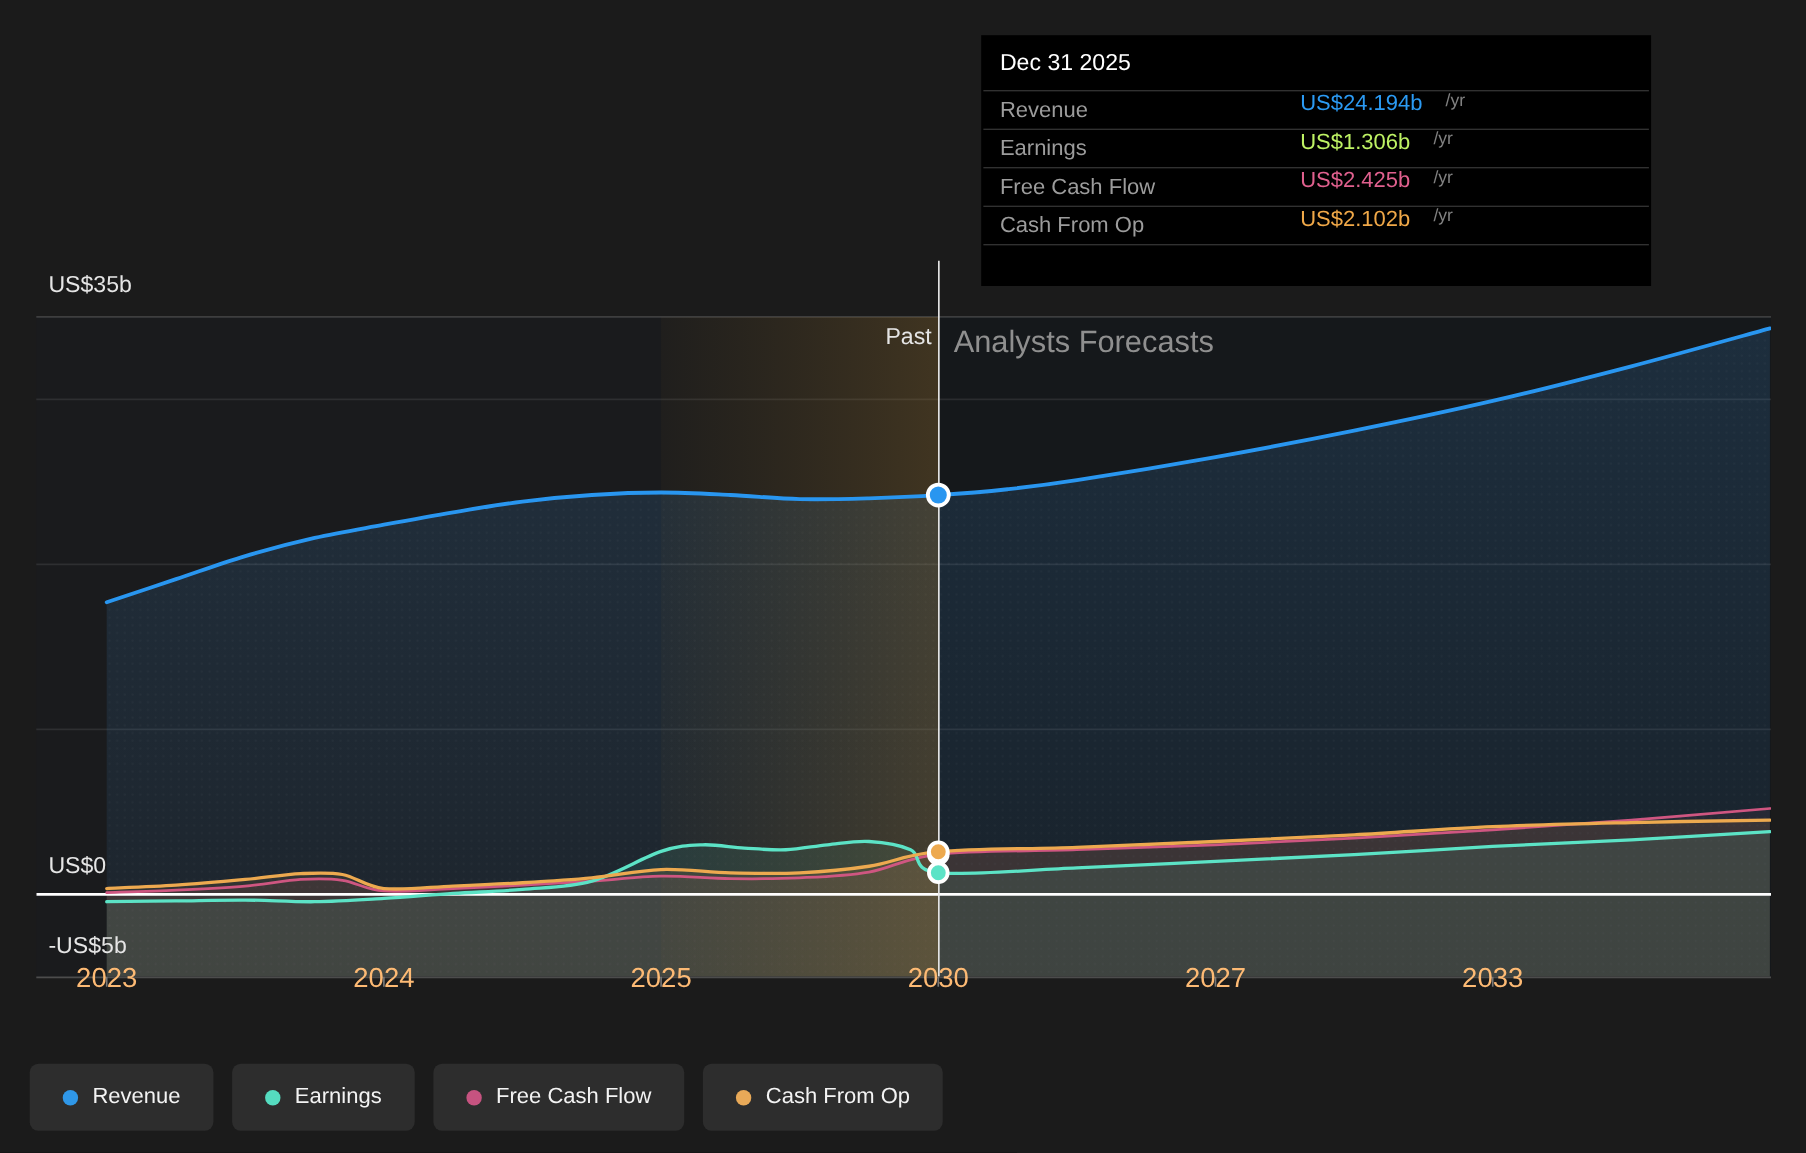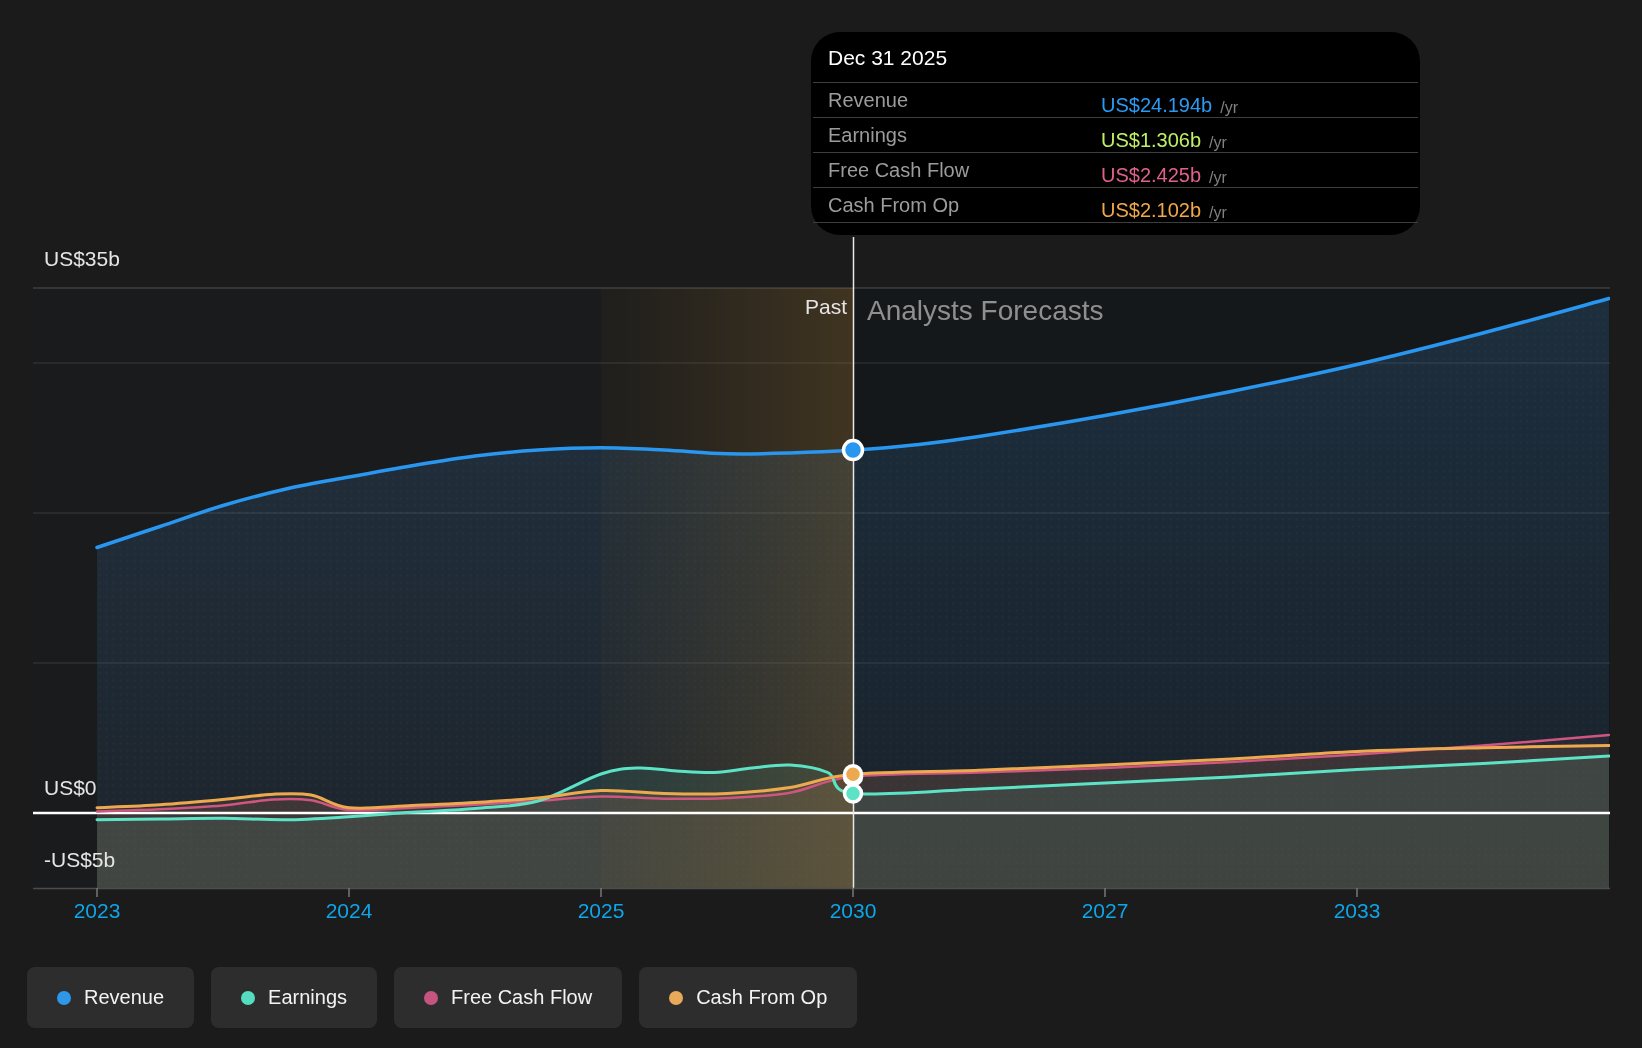--- a/index.html
+++ b/index.html
@@ -5,32 +5,32 @@
   html,body{margin:0;padding:0;background:#111;}
   .stage{position:relative;width:1642px;height:1048px;background:#1b1b1b;overflow:hidden;
          font-family:"Liberation Sans",sans-serif;-webkit-font-smoothing:antialiased;}
   .chart-svg{position:absolute;left:0;top:0;width:1642px;height:1048px;display:block;}
 
   
   .ylabel{position:absolute;left:44px;color:#e5e5e5;font-size:21px;line-height:24px;}
   .ylabel.y35{top:247px;}
   .ylabel.y0{top:776px;}
   .ylabel.yneg5{top:848px;}
-  .xlabel{position:absolute;top:899px;transform:translateX(-50%);color:#0ea5e9;font-size:21px;}
+  .xlabel{position:absolute;top:875px;transform:translateX(-50%);color:#fdba74;font-size:25px;}
   .past-label{position:absolute;top:295px;right:795px;color:#e5e5e5;font-size:21px;}
   .forecast-label{position:absolute;top:295px;left:867px;color:#8f8f8f;font-size:28px;}
 
   
-  .tooltip{position:absolute;left:811px;top:32px;width:609px;height:203px;background:#000;
-           box-sizing:border-box;z-index:5;border-radius:29px;}
+  .tooltip{position:absolute;left:892px;top:32px;width:609px;height:228px;background:#000;
+           box-sizing:border-box;z-index:5;}
   .tt-title{height:50px;box-sizing:border-box;padding:14px 0 0 17px;color:#fff;font-size:21px;}
   .tt-row{position:relative;height:35px;margin:0 2px;box-sizing:border-box;
           border-top:1px solid #3e3e3e;display:flex;align-items:center;}
   .tt-row .tt-label{margin-left:15px;color:#9c9c9c;font-size:20px;}
-  .tt-valwrap{position:absolute;left:288px;top:0;height:100%;display:flex;align-items:flex-end;gap:8px;}
+  .tt-valwrap{position:absolute;left:288px;top:0;height:100%;display:flex;align-items:flex-start;gap:21px;}
   .tt-value{font-size:20px;}
   .tt-unit{color:#818181;font-size:16px;}
   .tt-bottomline{margin:0 2px;border-top:1px solid #3e3e3e;height:0;}
 
   
   .legend{position:absolute;left:27px;top:967px;display:flex;gap:17px;}
   .legend-pill{display:flex;align-items:center;gap:13px;height:61px;padding:0 30px;
                background:#2d2d2d;border-radius:8px;cursor:pointer;}
   .legend-dot{width:14px;height:14px;border-radius:50%;flex:none;}
   .legend-text{color:#f3f3f3;font-size:20px;white-space:nowrap;}

